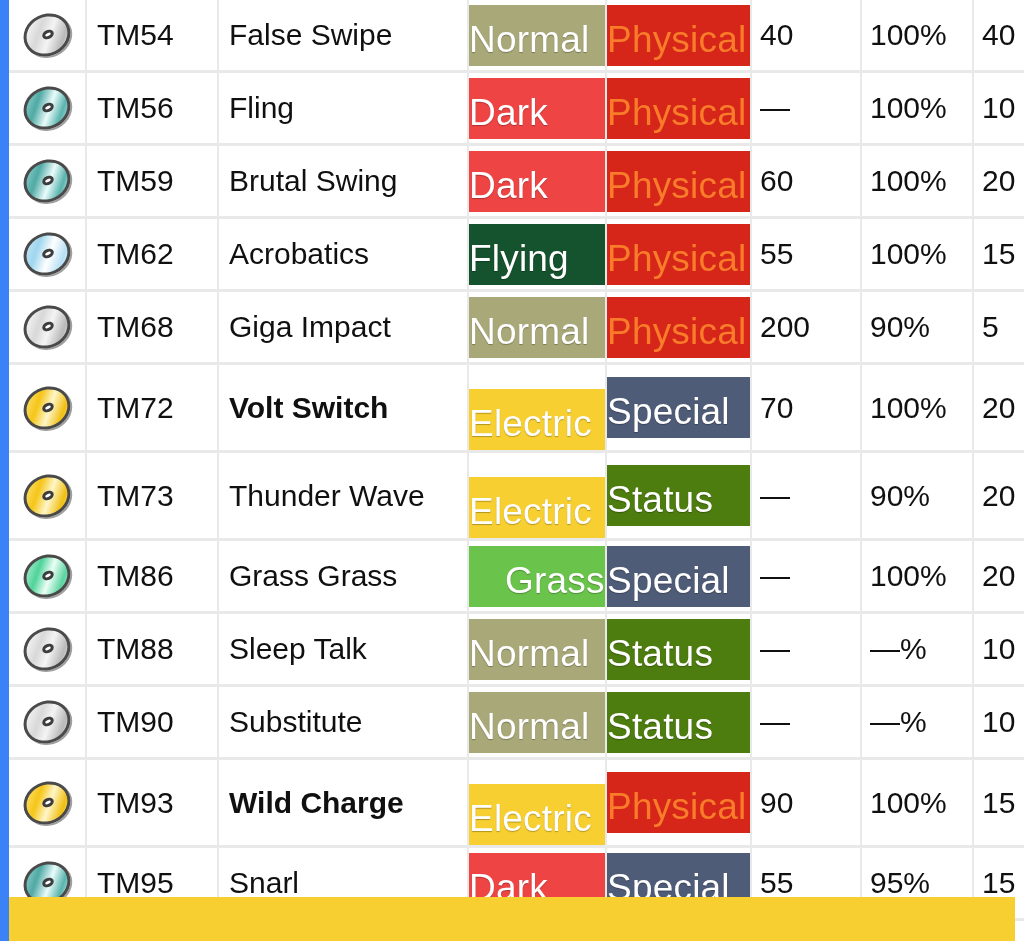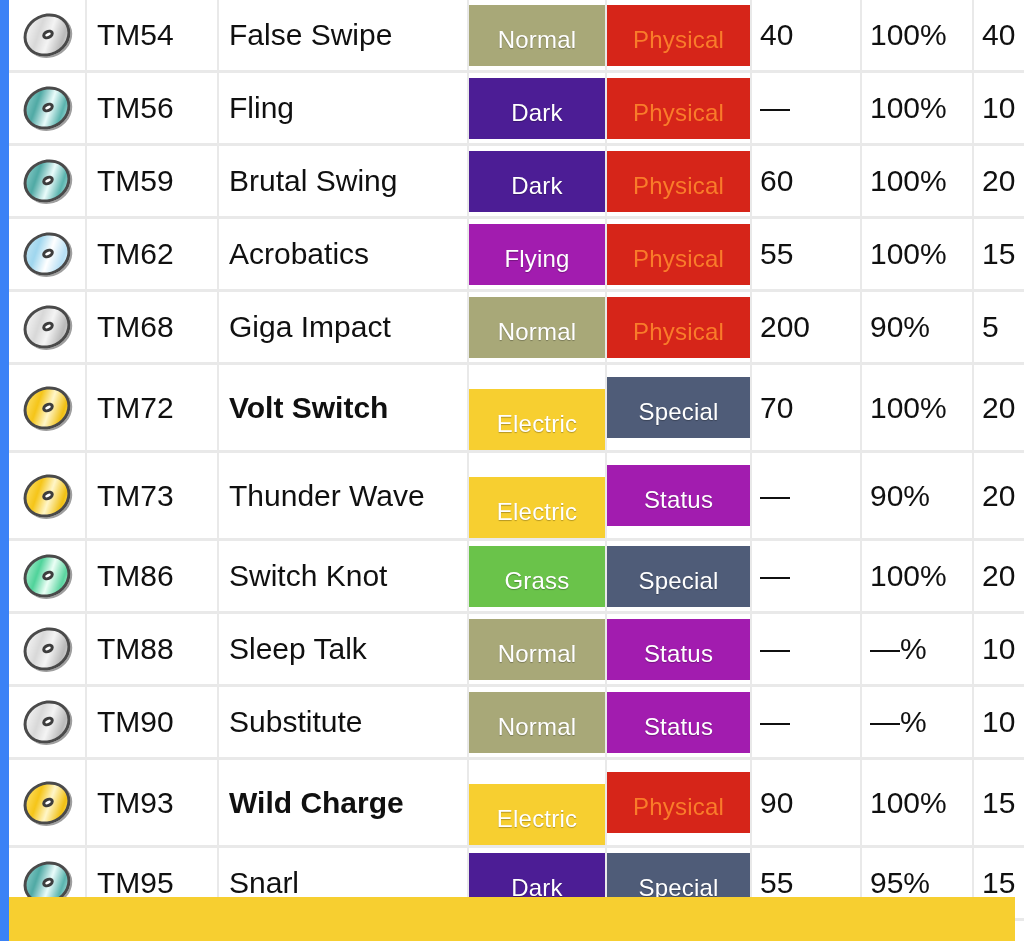--- a/index.html
+++ b/index.html
@@ -74,36 +74,35 @@
   .col-type, .col-cat { border-right: none; border-bottom: none; }
 
   .move-bold { font-weight: bold; text-align: right; }
 
   
   .badge {
     display: block;
     width: 100%;
     height: 61px;
     line-height: 70px;
-    text-align: center;
     color: #ffffff;
-    font-size: 24px;
+    font-size: 37px;
     letter-spacing: .2px;
     text-shadow: 0 1px 1px rgba(0,0,0,.28);
     box-sizing: border-box;
   }
   .badge.type-normal   { background: #a8a878; }
-  .badge.type-dark     { background: #4c1d95; }
-  .badge.type-flying   { background: #a21caf; }
+  .badge.type-dark     { background: #ef4444; }
+  .badge.type-flying   { background: #14532d; }
   .badge.type-electric { background: #f7cf30; margin-top: 24px; }
-  .badge.type-grass    { background: #6ac34a; }
+  .badge.type-grass    { background: #6ac34a; padding-left: 36px; }
 
   .badge.cat-physical  { background: #d62519; color: #f97c2a; text-shadow: none; }
   .badge.cat-special   { background: #4f5c78; }
-  .badge.cat-status    { background: #a21caf; }
+  .badge.cat-status    { background: #4d7c0f; }
 
   
   .disc {
     display: inline-block;
     position: relative;
     width: 54px;
     height: 54px;
     vertical-align: middle;
   }
   .disc .body {
@@ -250,21 +249,21 @@
           <td class="col-cat">
             <span class="badge cat-status">Status</span>
           </td>
           <td class="col-pow"><span>—</span></td>
           <td class="col-acc"><span>90%</span></td>
           <td class="col-pp"><span>20</span></td>
         </tr>
         <tr>
           <td class="col-icon"><span class="disc green"><span class="body"></span><span class="hole"></span></span></td>
           <td class="col-tm"><span>TM86</span></td>
-          <td class="col-move"><span>Switch Knot</span></td>
+          <td class="col-move"><span>Grass Grass</span></td>
           <td class="col-type">
             <span class="badge type-grass">Grass</span>
           </td>
           <td class="col-cat">
             <span class="badge cat-special">Special</span>
           </td>
           <td class="col-pow"><span>—</span></td>
           <td class="col-acc"><span>100%</span></td>
           <td class="col-pp"><span>20</span></td>
         </tr>

